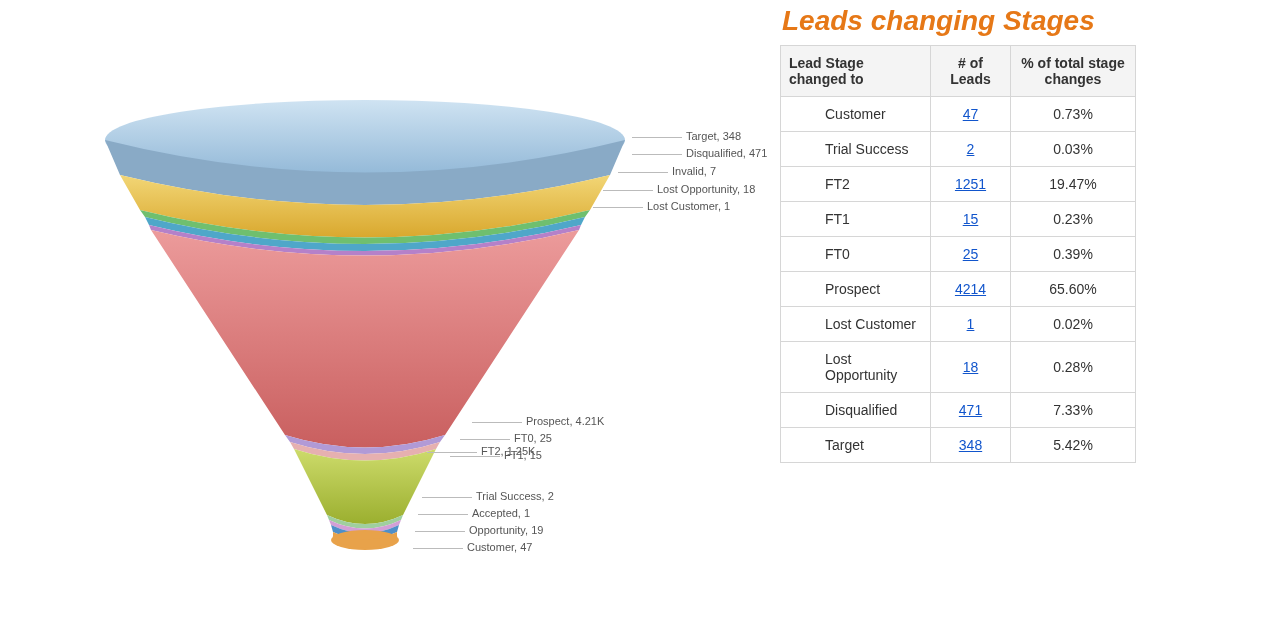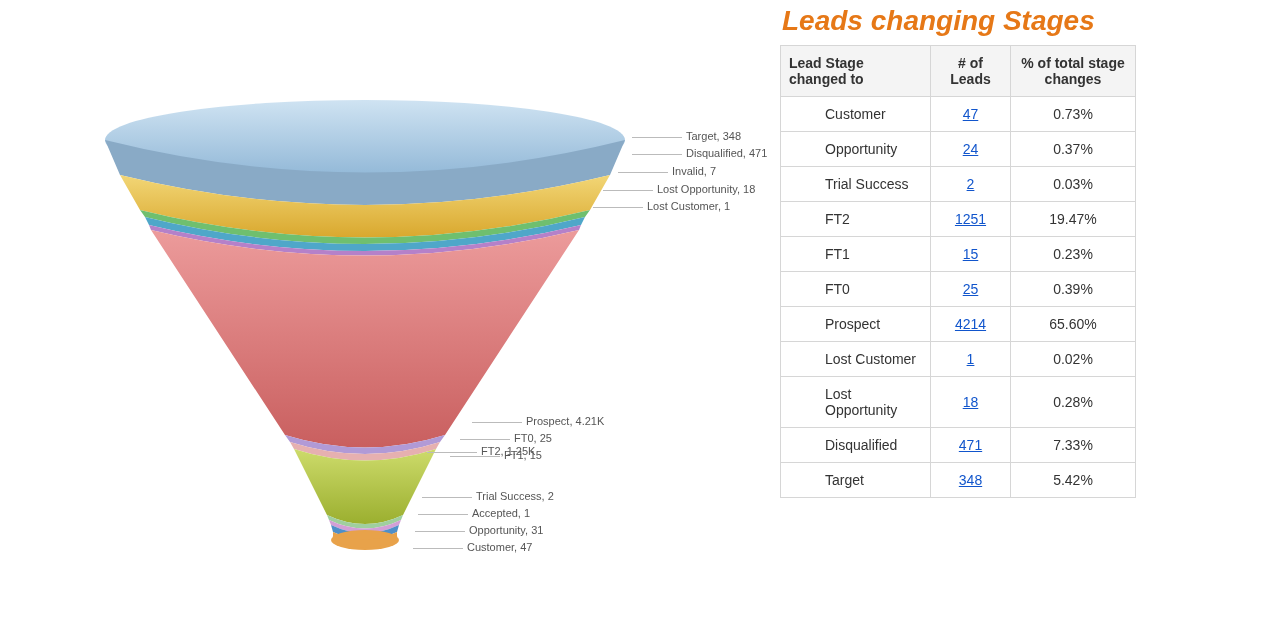--- a/index.html
+++ b/index.html
@@ -78,21 +78,21 @@
     <div class="label" style="left:618px;top:165px;"><span class="ln" style="width:50px;"></span><span>Invalid, 7</span></div>
     <div class="label" style="left:603px;top:183px;"><span class="ln" style="width:50px;"></span><span>Lost Opportunity, 18</span></div>
     <div class="label" style="left:593px;top:200px;"><span class="ln" style="width:50px;"></span><span>Lost Customer, 1</span></div>
 
     <div class="label" style="left:472px;top:415px;"><span class="ln" style="width:50px;"></span><span>Prospect, 4.21K</span></div>
     <div class="label" style="left:460px;top:432px;"><span class="ln" style="width:50px;"></span><span>FT0, 25</span></div>
     <div class="label" style="left:450px;top:449px;"><span class="ln" style="width:50px;"></span><span>FT1, 15</span></div>
     <div class="label" style="left:427px;top:445px;text-align:right;"><span class="ln" style="width:50px;"></span><span>FT2, 1.25K</span></div>
     <div class="label" style="left:422px;top:490px;"><span class="ln" style="width:50px;"></span><span>Trial Success, 2</span></div>
     <div class="label" style="left:418px;top:507px;"><span class="ln" style="width:50px;"></span><span>Accepted, 1</span></div>
-    <div class="label" style="left:415px;top:524px;"><span class="ln" style="width:50px;"></span><span>Opportunity, 31</span></div>
+    <div class="label" style="left:415px;top:524px;"><span class="ln" style="width:50px;"></span><span>Opportunity, 19</span></div>
     <div class="label" style="left:413px;top:541px;"><span class="ln" style="width:50px;"></span><span>Customer, 47</span></div>
   </div>
 
   <div class="table-area">
     <div class="table-title">Leads changing Stages</div>
     <table class="leads">
       <colgroup>
           <col style="width:150px">
           <col style="width:80px">
           <col style="width:125px">
@@ -102,25 +102,20 @@
           <th class="c1">Lead Stage changed to</th>
           <th># of Leads</th>
           <th>% of total stage changes</th>
         </tr>
       </thead>
       <tbody id="tbody">
           <tr>
             <td class="c1">Customer</td>
             <td class="c2"><a>47</a></td>
             <td class="c3">0.73%</td>
-          </tr>
-          <tr>
-            <td class="c1">Opportunity</td>
-            <td class="c2"><a>24</a></td>
-            <td class="c3">0.37%</td>
           </tr>
           <tr>
             <td class="c1">Trial Success</td>
             <td class="c2"><a>2</a></td>
             <td class="c3">0.03%</td>
           </tr>
           <tr>
             <td class="c1">FT2</td>
             <td class="c2"><a>1251</a></td>
             <td class="c3">19.47%</td>

